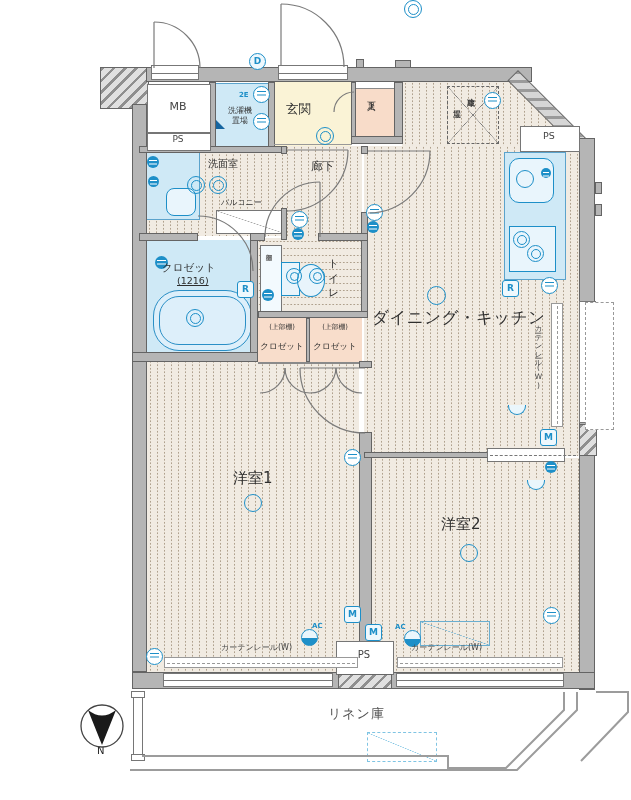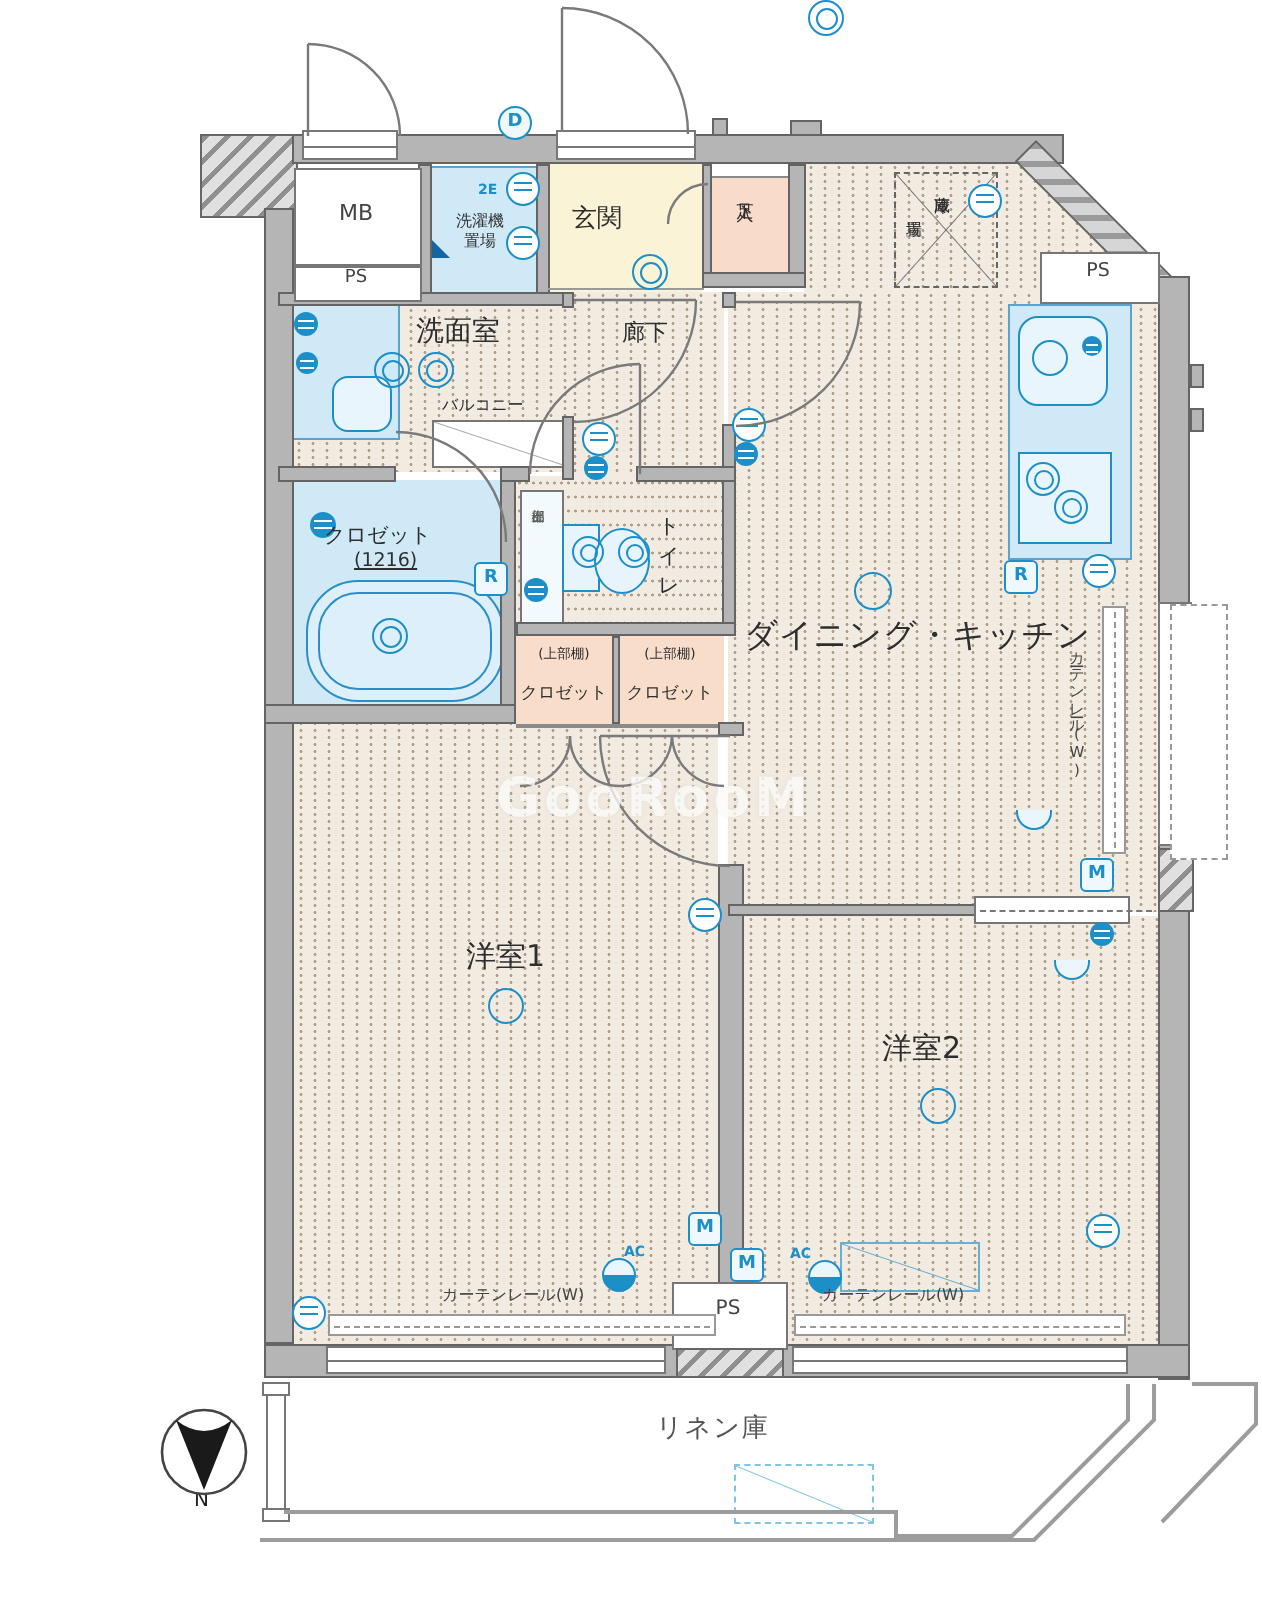--- a/index.html
+++ b/index.html
@@ -190,21 +190,21 @@
 
   <span class="lbl" style="left:147px;top:100px;width:62px;text-align:center;font-size:11px;color:#444;">MB</span>
   <span class="lbl" style="left:147px;top:134px;width:62px;text-align:center;font-size:9px;color:#444;">PS</span>
   <span class="lbl" style="left:520px;top:130px;width:58px;text-align:center;font-size:9.5px;color:#444;">PS</span>
   <span class="lbl" style="left:336px;top:649px;width:56px;text-align:center;font-size:10px;color:#444;">PS</span>
   <span class="lbl" style="left:214px;top:106px;width:52px;text-align:center;font-size:8px;line-height:1.2;color:#333;"><span>洗濯機</span><br><span>置場</span></span>
   <span class="lbl" style="left:286px;top:101px;font-size:12.5px;">玄関</span>
   <span class="lbl vert" style="left:366px;top:95px;font-size:8.5px;">下足入</span>
   <span class="lbl vert" style="left:464px;top:92px;font-size:8px;">冷蔵庫</span>
   <span class="lbl vert" style="left:450px;top:104px;font-size:8px;">置場</span>
-  <span class="lbl" style="left:208px;top:157px;font-size:14px;">洗面室</span>
+  <span class="lbl" style="left:208px;top:157px;font-size:10px;">洗面室</span>
   <span class="lbl" style="left:221px;top:197px;font-size:8px;">バルコニー</span>
   <span class="lbl" style="left:311px;top:159px;font-size:11.5px;">廊下</span>
   <span class="lbl" style="left:162px;top:261px;font-size:10.5px;">クロゼット</span>
   <span class="lbl" style="left:177px;top:275px;font-size:9.5px;text-decoration:underline;">(1216)</span>
   <span class="lbl vert" style="left:327px;top:251px;font-size:10.5px;letter-spacing:3px;">トイレ</span>
   <span class="lbl vert" style="left:264px;top:249px;font-size:6.5px;color:#555;">上部棚</span>
   <span class="lbl" style="left:259px;top:322px;width:46px;text-align:center;font-size:6.8px;">(上部棚)</span>
   <span class="lbl" style="left:259px;top:341px;width:46px;text-align:center;font-size:8.5px;">クロゼット</span>
   <span class="lbl" style="left:311px;top:322px;width:48px;text-align:center;font-size:6.8px;">(上部棚)</span>
   <span class="lbl" style="left:311px;top:341px;width:48px;text-align:center;font-size:8.5px;">クロゼット</span>
@@ -242,14 +242,13 @@
       <path d="M142,756 H448 V768 H506 L564,710 V692"></path>
       <path d="M130,770 H517 L577,710 V692"></path>
       <path d="M596,692 H628 V712 L581,761"></path>
     </g>
     <g>
       <circle cx="102" cy="726" r="21" stroke="#444" stroke-width="1.3" fill="#fff"></circle>
       <path d="M102,745 L88,710 Q102,721 116,710 Z" fill="#1a1a1a"></path>
     </g>
   </svg>
 
-  <span id="watermark">GooRooM</span>
 </div>
 
 </body></html>

